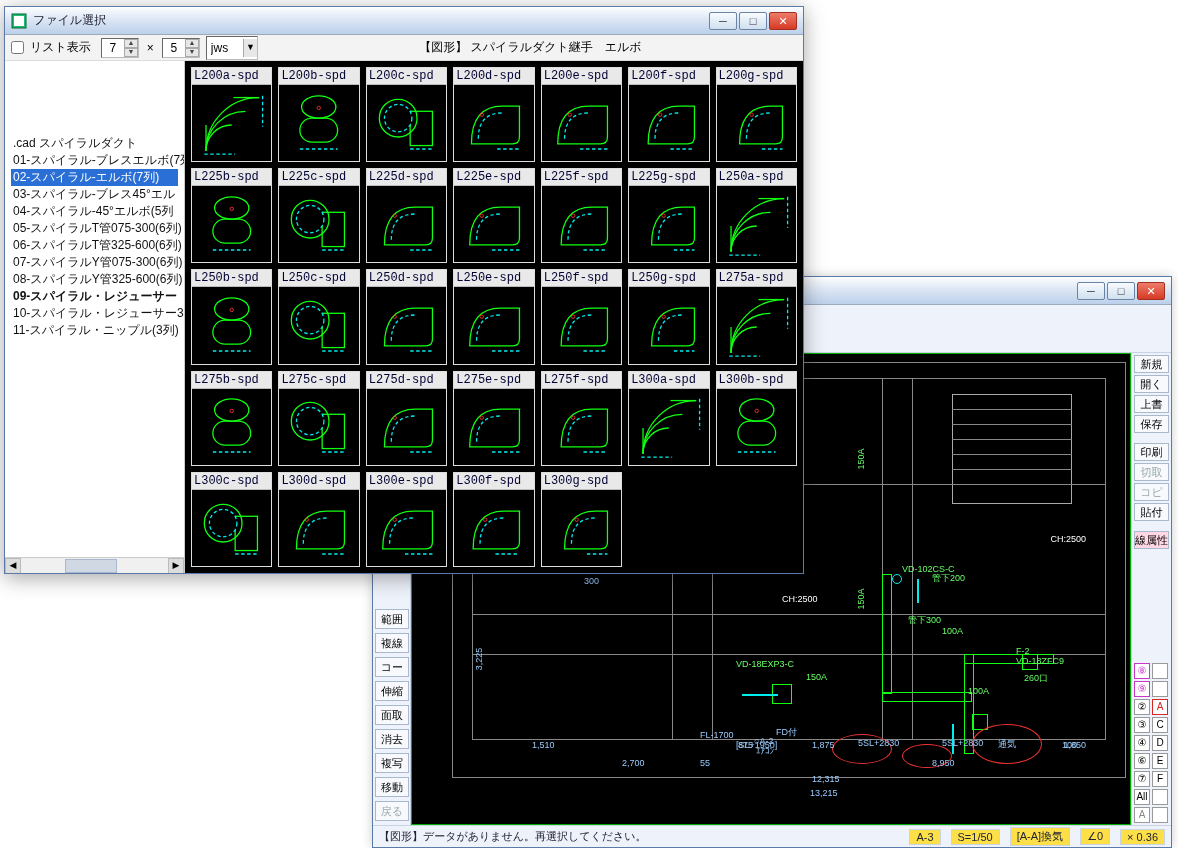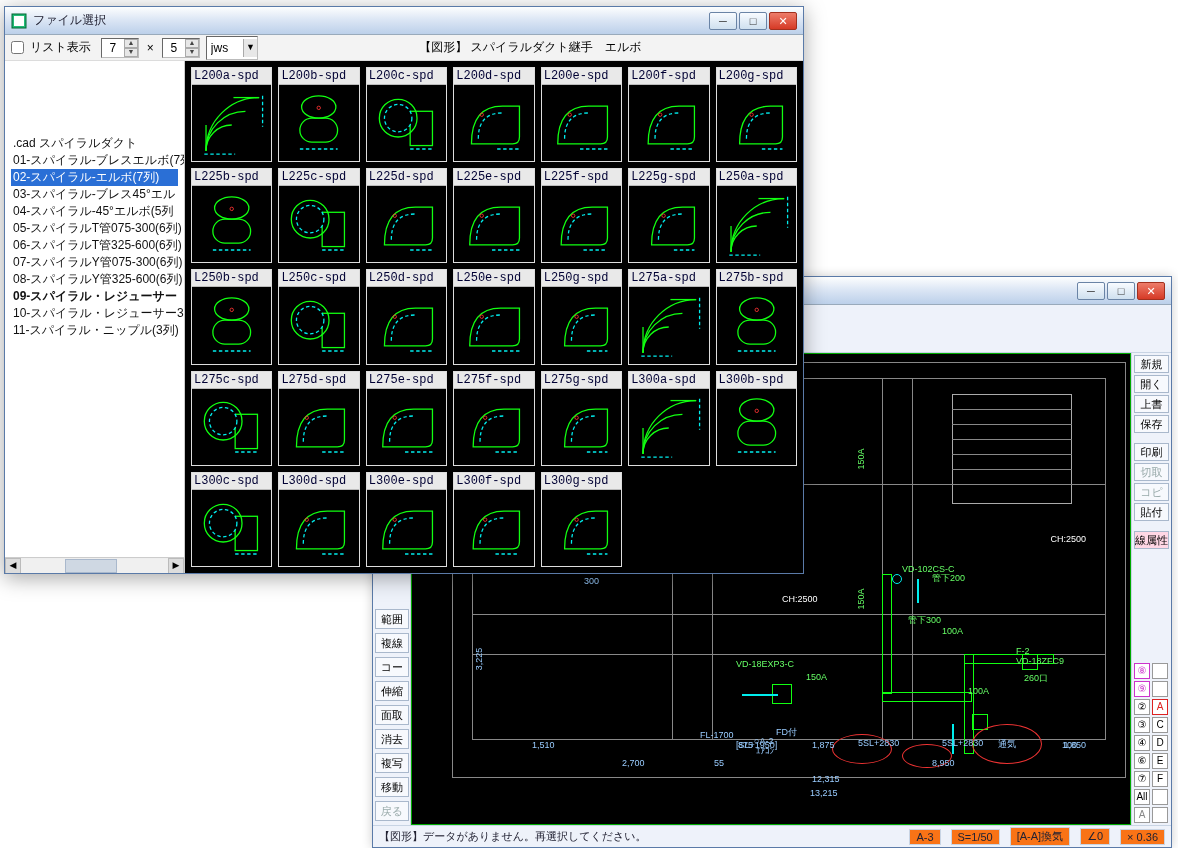--- a/index.html
+++ b/index.html
@@ -86,21 +86,21 @@
   width:16px; height:16px; border:1px solid #999; background:#fff;
   font-size:10px; text-align:center; line-height:14px;
 }
 .layer-cell.mag{ border-color:#c3c; color:#c3c; }
 .layer-cell.red{ border-color:#d22; color:#d22; }
 .layer-cell.grey{ color:#888; }
 .cad-status {
   height:22px; background:#eef2fa; border-top:1px solid #c8d4e4;
   display:flex; align-items:center; padding:0 6px; gap:10px; font-size:11px; color:#223;
 }
-.cad-status .cell{ border:1px solid #c8d4e4; padding:1px 6px; background:#f97316;}
+.cad-status .cell{ border:1px solid #c8d4e4; padding:1px 6px; background:#fde047;}
 .cad-status .grow{ flex:1; }
 
 
 .plan-line{ position:absolute; background:#888; }
 .plan-line.h{ height:1px; }
 .plan-line.v{ width:1px; }
 .plan-green{ position:absolute; border:1px solid #1f1; }
 .plan-cyan { position:absolute; background:#0ee; }
 .plan-red  { position:absolute; border:1px solid #e33; border-radius:50%; }
 .plan-text { position:absolute; color:#9cf; font-size:9px; white-space:nowrap; }
@@ -292,21 +292,21 @@
       <span class="plan-text" style="left:344px; top:392px;">ｴｱｺﾝ</span>
       <span class="plan-text" style="left:446px; top:384px;">5SL+2830</span>
       <span class="plan-text" style="left:530px; top:384px;">5SL+2830</span>
       <span class="plan-text" style="left:586px; top:384px;">通気</span>
 
       <span class="plan-text" style="left:160px; top:210px;">730</span>
       <span class="plan-text" style="left:172px; top:222px;">300</span>
       <span class="plan-text" style="left:56px;  top:300px; transform:rotate(-90deg);">3,225</span>
       <span class="plan-text" style="left:120px; bottom:74px;">1,510</span>
       <span class="plan-text" style="left:210px; bottom:56px;">2,700</span>
-      <span class="plan-text" style="left:302px; bottom:56px;margin-top:8px;">55</span>
+      <span class="plan-text" style="left:288px; bottom:56px;margin-top:8px;">55</span>
       <span class="plan-text" style="left:326px; bottom:74px;">875</span>
       <span class="plan-text" style="left:400px; bottom:74px;">1,875</span>
       <span class="plan-text" style="left:520px; bottom:56px;">8,950</span>
       <span class="plan-text" style="right:44px; bottom:74px;">1,850</span>
       <span class="plan-text" style="left:650px; bottom:74px;">100</span>
       <span class="plan-text" style="left:400px; bottom:40px;">12,315</span>
       <span class="plan-text" style="left:398px; bottom:26px;">13,215</span>
 
       <span class="plan-text g" style="left:438px; top:100px; transform:rotate(-90deg);">150A</span>
       <span class="plan-text g" style="left:438px; top:240px; transform:rotate(-90deg);">150A</span>
@@ -715,20 +715,35 @@
               </g>
               <circle cx="26" cy="30" r="2" fill="none" stroke="#f33"></circle>
               <g stroke="#0ee" stroke-width="1.5" stroke-dasharray="4 3">
                 <path d="M20 58 Q20 28 48 28"></path>
                 <line x1="38" y1="70" x2="70" y2="70"></line>
               </g>
             </svg>
           </div>
         </div>
         <div class="thumb-cell">
+          <div class="thumb-label">L250f-spd</div>
+          <div class="thumb-prev">
+            <svg viewBox="0 0 80 80">
+              <g fill="none" stroke="#1f1" stroke-width="1.5">
+                <path d="M16 64 Q16 20 52 20 L70 20 L70 56 Q70 64 62 64 Z"></path>
+              </g>
+              <circle cx="30" cy="30" r="2" fill="none" stroke="#f33"></circle>
+              <g stroke="#0ee" stroke-width="1.5" stroke-dasharray="4 3">
+                <path d="M24 58 Q24 28 52 28"></path>
+                <line x1="42" y1="70" x2="70" y2="70"></line>
+              </g>
+            </svg>
+          </div>
+        </div>
+        <div class="thumb-cell">
           <div class="thumb-label">L250g-spd</div>
           <div class="thumb-prev">
             <svg viewBox="0 0 80 80">
               <g fill="none" stroke="#1f1" stroke-width="1.5">
                 <path d="M20 64 Q20 20 56 20 L70 20 L70 56 Q70 64 62 64 Z"></path>
               </g>
               <circle cx="34" cy="30" r="2" fill="none" stroke="#f33"></circle>
               <g stroke="#0ee" stroke-width="1.5" stroke-dasharray="4 3">
                 <path d="M28 58 Q28 28 56 28"></path>
                 <line x1="46" y1="70" x2="70" y2="70"></line>
@@ -824,35 +839,20 @@
               </g>
               <circle cx="30" cy="30" r="2" fill="none" stroke="#f33"></circle>
               <g stroke="#0ee" stroke-width="1.5" stroke-dasharray="4 3">
                 <path d="M24 58 Q24 28 52 28"></path>
                 <line x1="42" y1="70" x2="70" y2="70"></line>
               </g>
             </svg>
           </div>
         </div>
         <div class="thumb-cell">
-          <div class="thumb-label">L275g-spd</div>
-          <div class="thumb-prev">
-            <svg viewBox="0 0 80 80">
-              <g fill="none" stroke="#1f1" stroke-width="1.5">
-                <path d="M20 64 Q20 20 56 20 L70 20 L70 56 Q70 64 62 64 Z"></path>
-              </g>
-              <circle cx="34" cy="30" r="2" fill="none" stroke="#f33"></circle>
-              <g stroke="#0ee" stroke-width="1.5" stroke-dasharray="4 3">
-                <path d="M28 58 Q28 28 56 28"></path>
-                <line x1="46" y1="70" x2="70" y2="70"></line>
-              </g>
-            </svg>
-          </div>
-        </div>
-        <div class="thumb-cell">
           <div class="thumb-label">L300a-spd</div>
           <div class="thumb-prev">
             <svg viewBox="0 0 80 80">
               <g fill="none" stroke="#1f1" stroke-width="1.5">
                 <path d="M10 72 A62 62 0 0 1 72 10"></path>
                 <path d="M10 72 A46 46 0 0 1 56 26"></path>
                 <path d="M10 72 A30 30 0 0 1 40 42"></path>
                 <line x1="10" y1="72" x2="10" y2="42"></line>
                 <line x1="72" y1="10" x2="42" y2="10"></line>
               </g>

